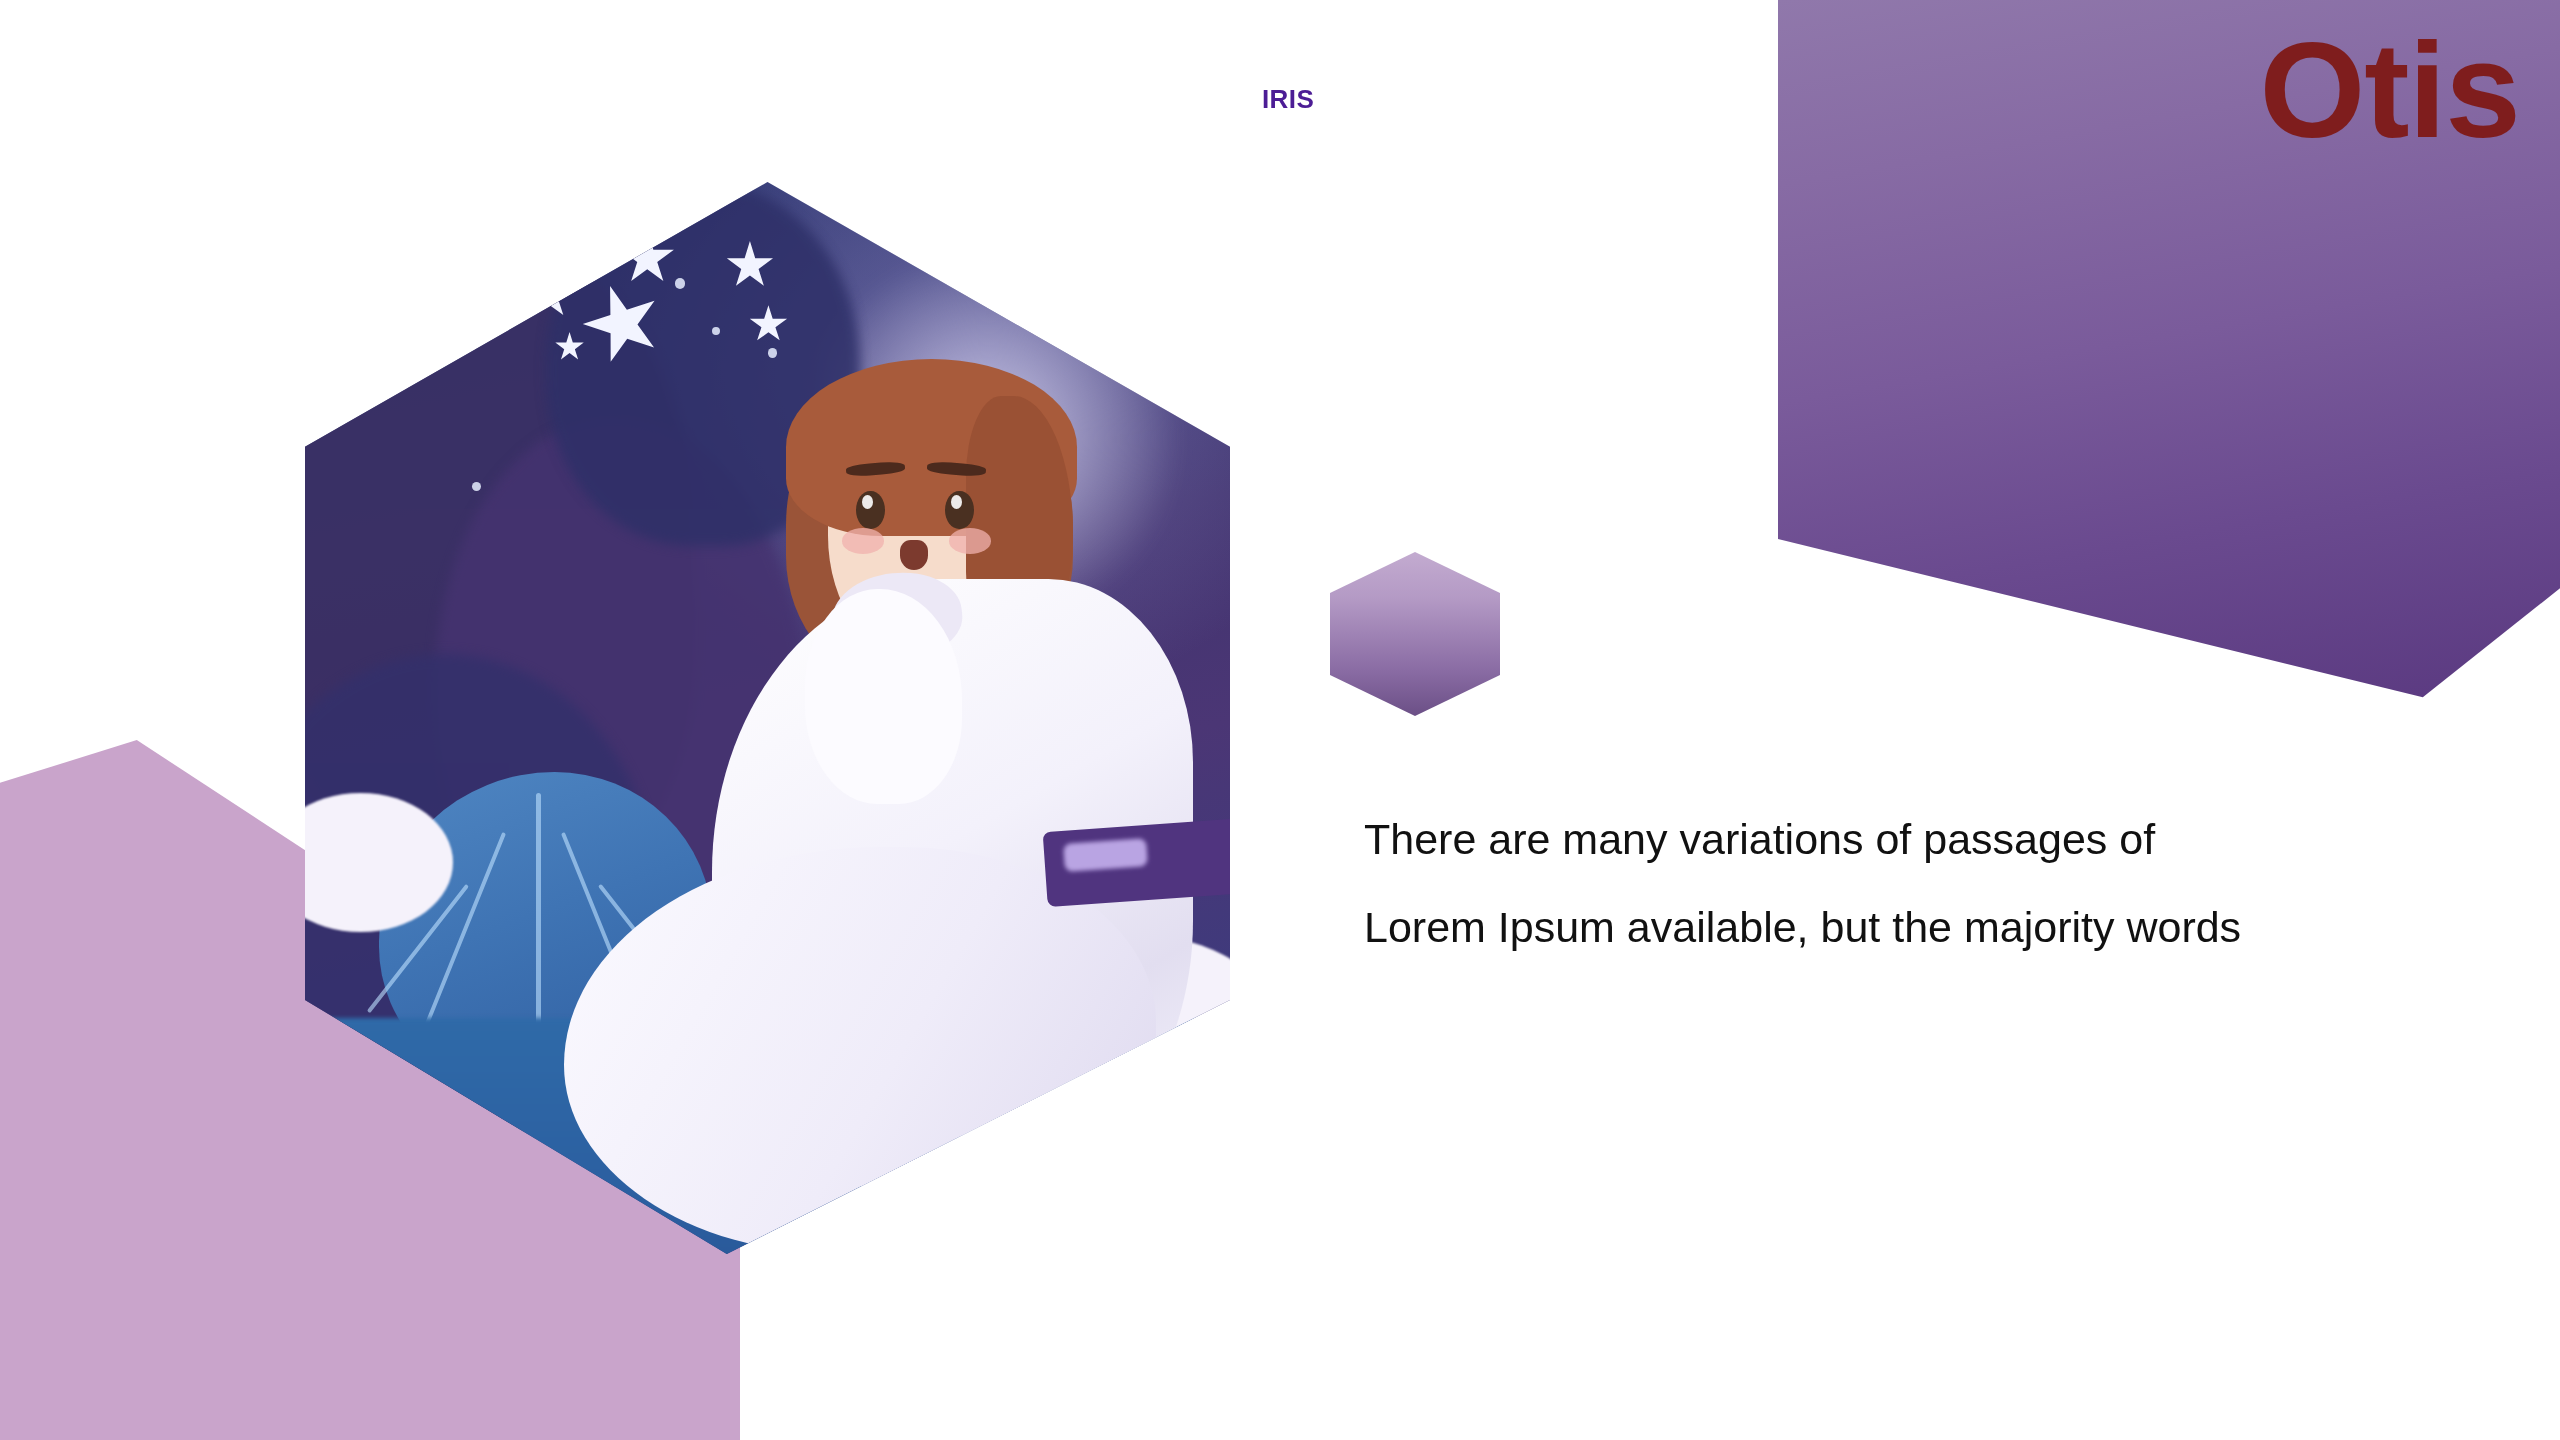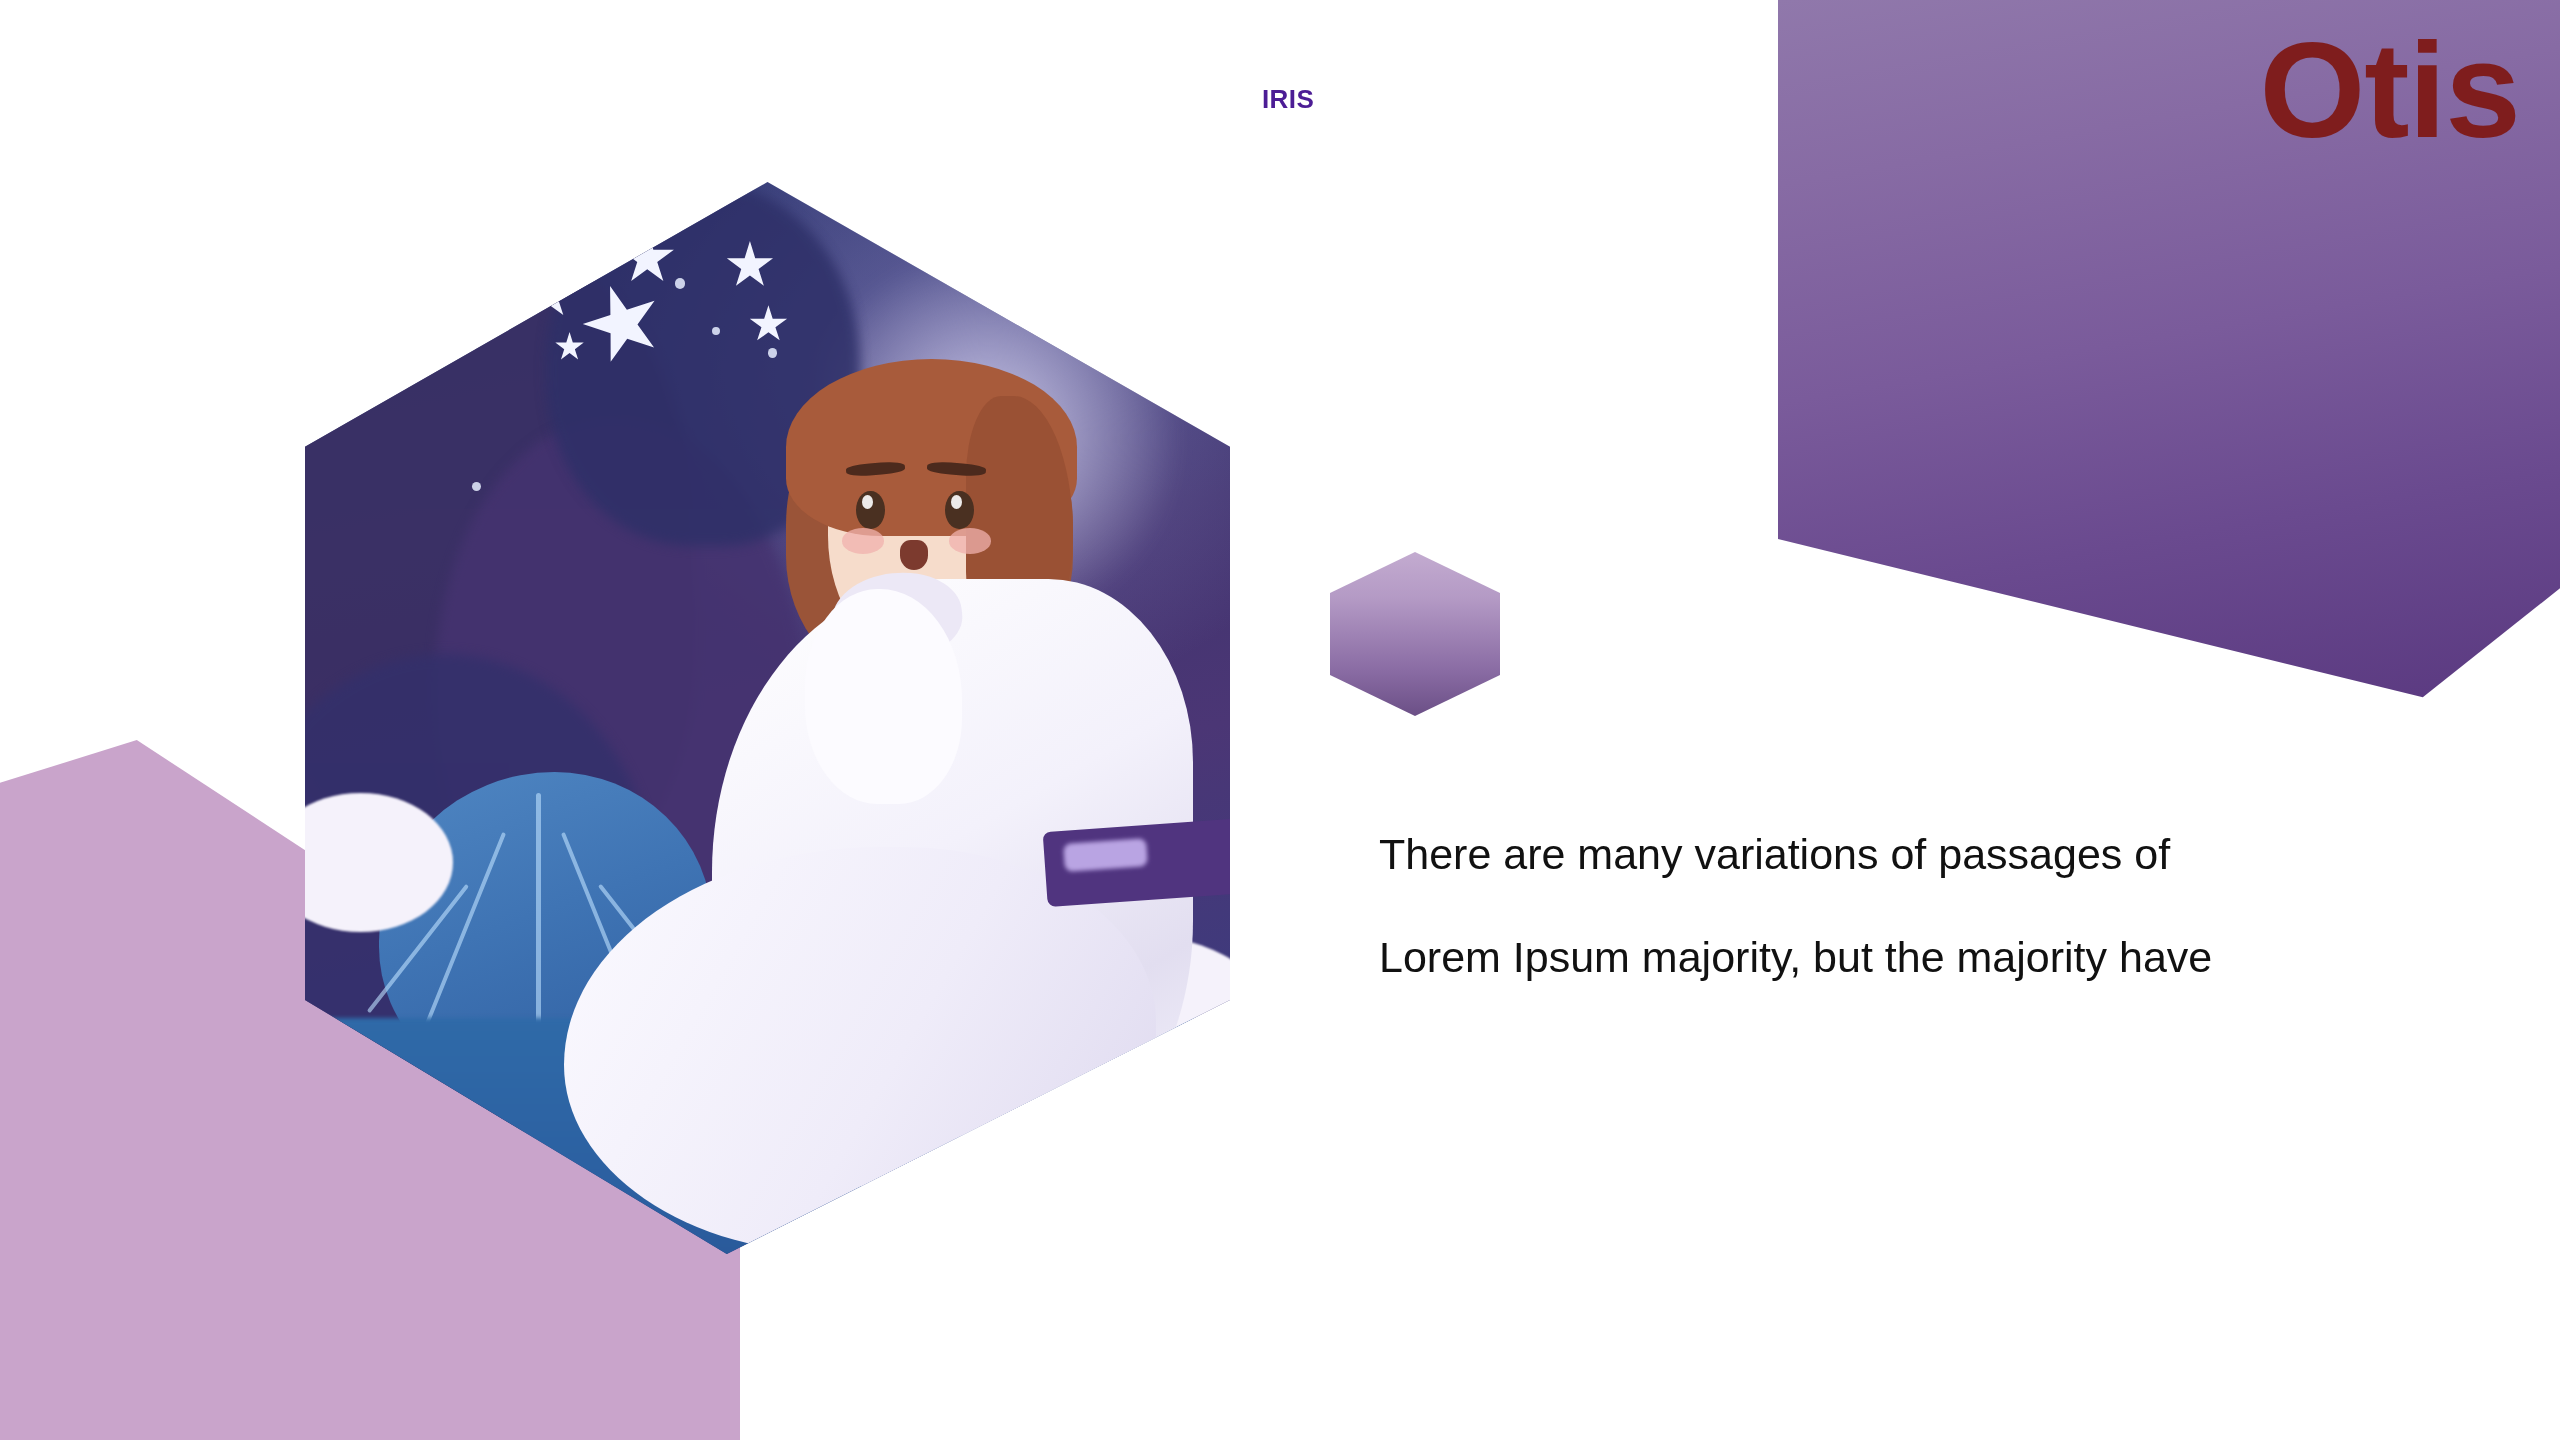--- a/index.html
+++ b/index.html
@@ -146,21 +146,21 @@
     position:absolute;left:1262px;top:84px;
     font-size:26px;font-weight:bold;color:#4c1d95;
     letter-spacing:.4px;z-index:6;
   }
 
   
   .body-copy{
     position:absolute;left:1364px;top:795px;width:1040px;
     z-index:6;color:#111111;font-size:43px;line-height:2.05;
   }
-  .body-copy p{margin:15px;}
+  .body-copy p{margin:0;}
 </style>
 </head>
 <body>
 
 <div class="slide">
 
   <div class="lavender-shape"></div>
 
   <div class="photo-hex">
     <div class="art">
@@ -227,16 +227,16 @@
 
   <div class="title-shape"></div>
   <div class="title-text">
     <div>Otis</div>
   </div>
 
   <div class="brand">IRIS</div>
 
   <div class="body-copy">
     <p>There are many variations of passages of</p>
-    <p>Lorem Ipsum majority, but the majority have</p>
+    <p>Lorem Ipsum available, but the majority words</p>
   </div>
 
 </div>
 
 </body></html>

